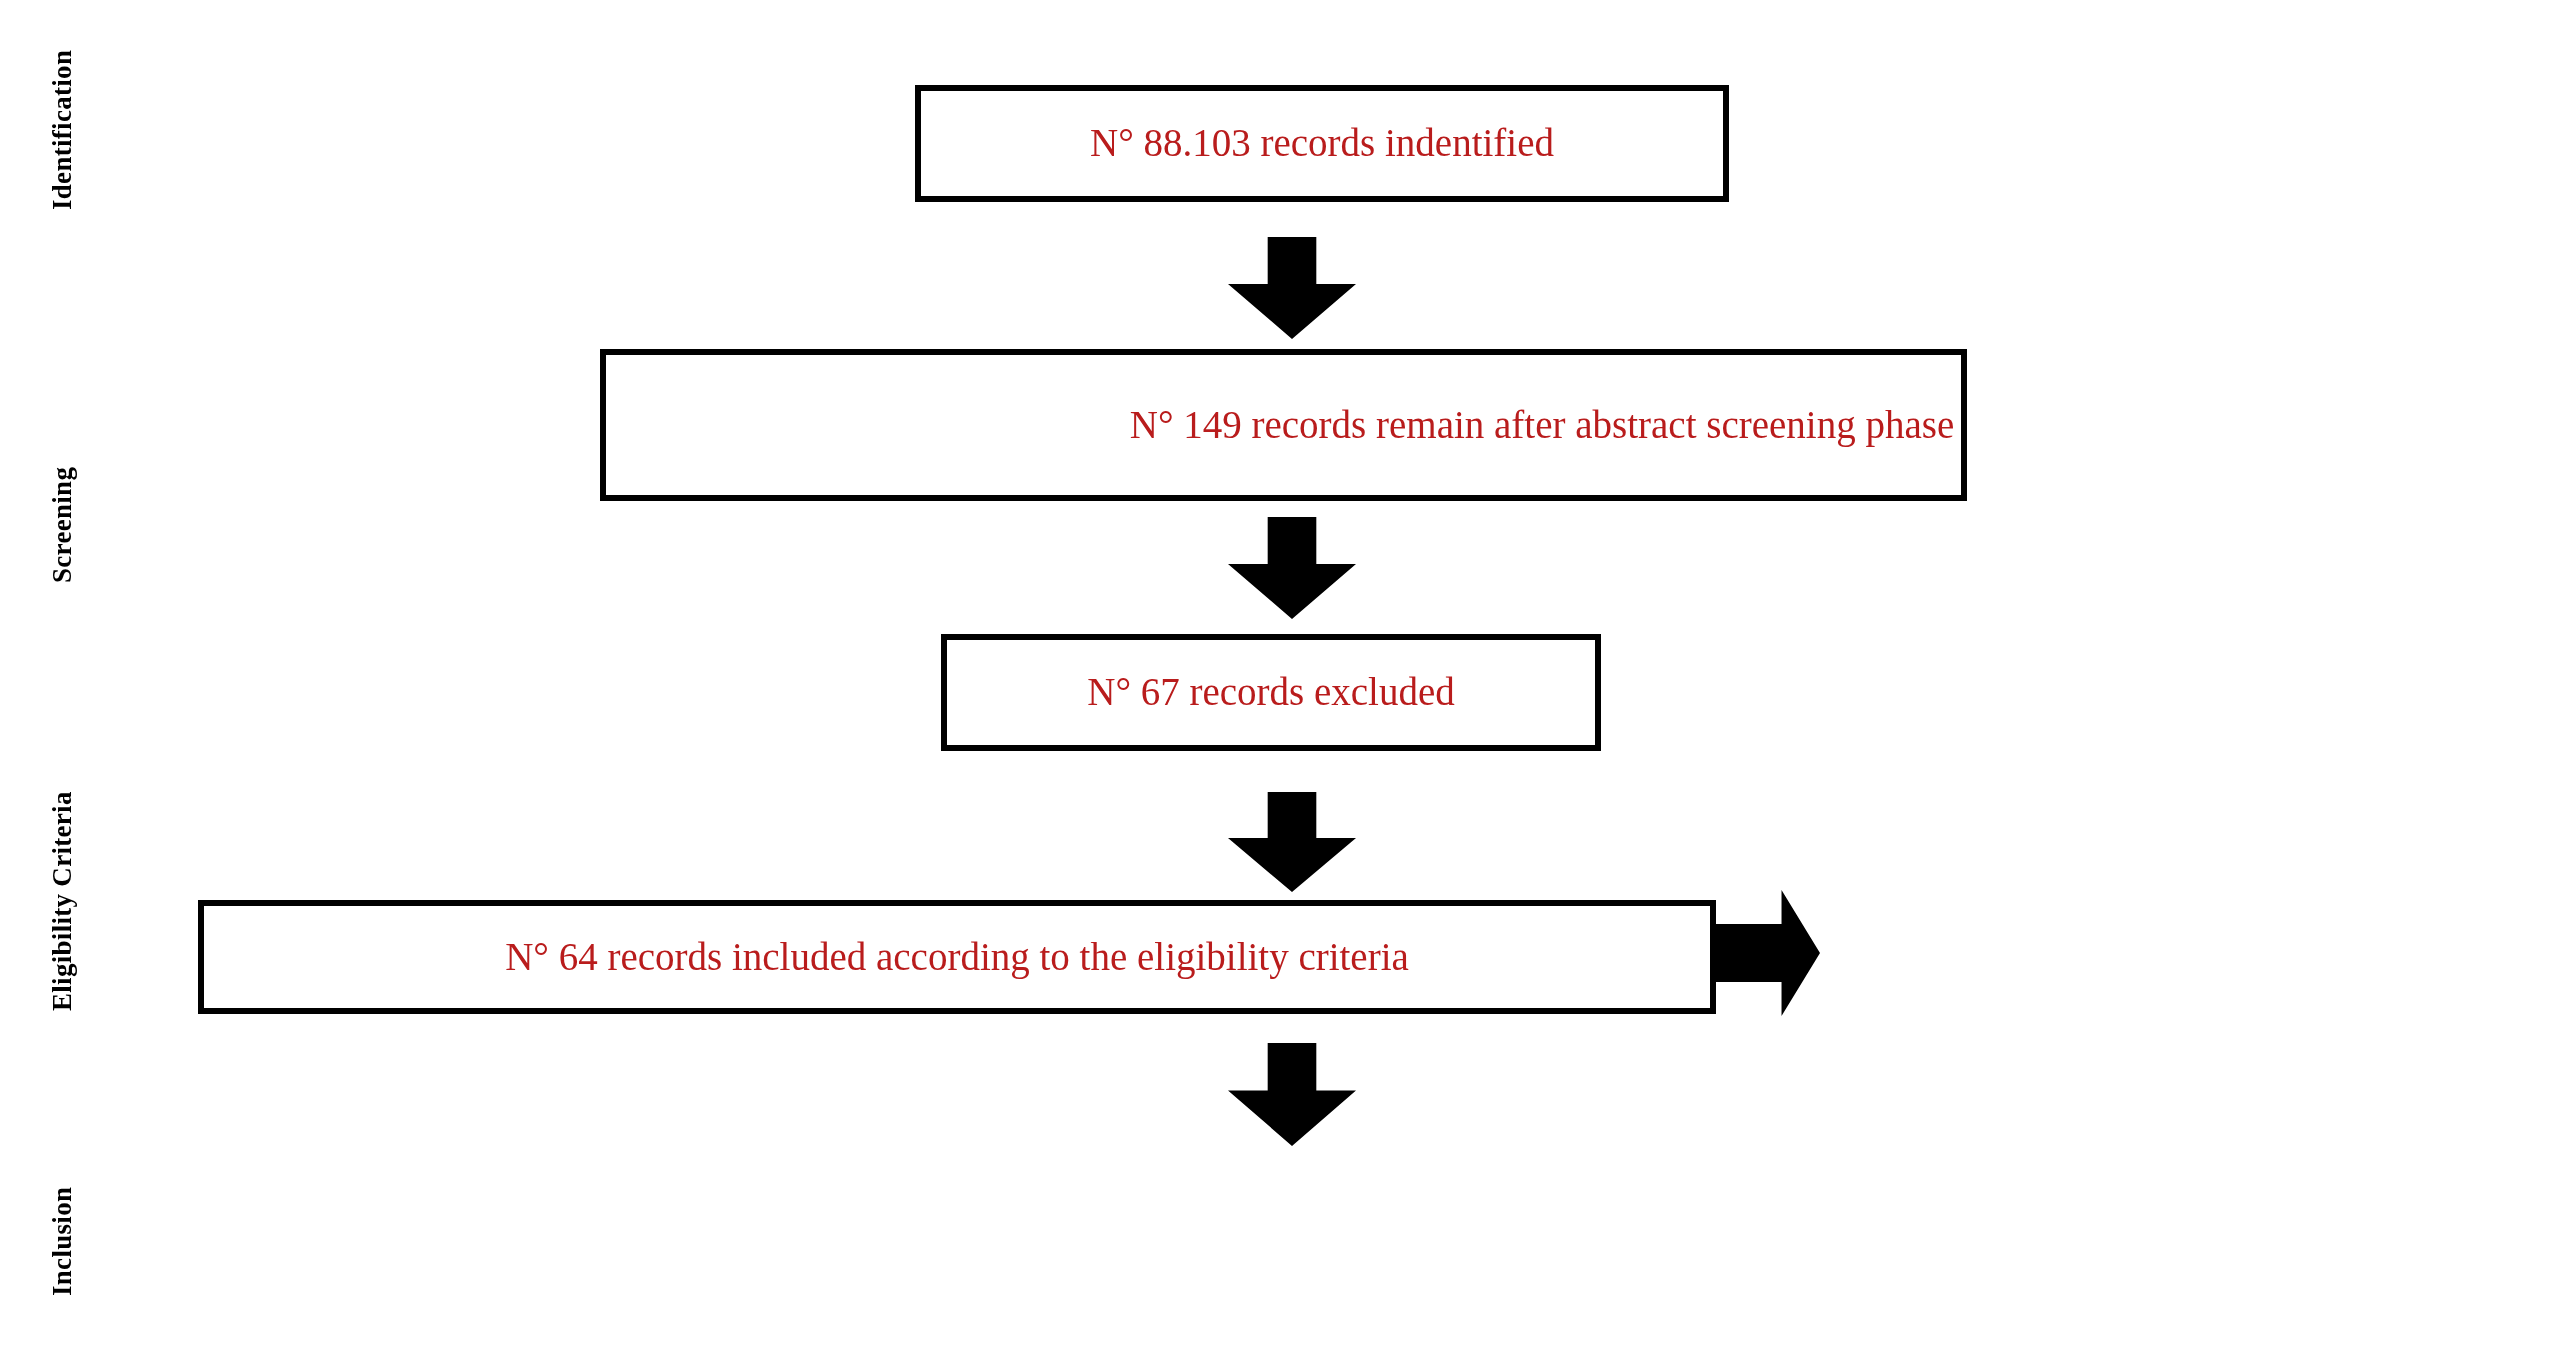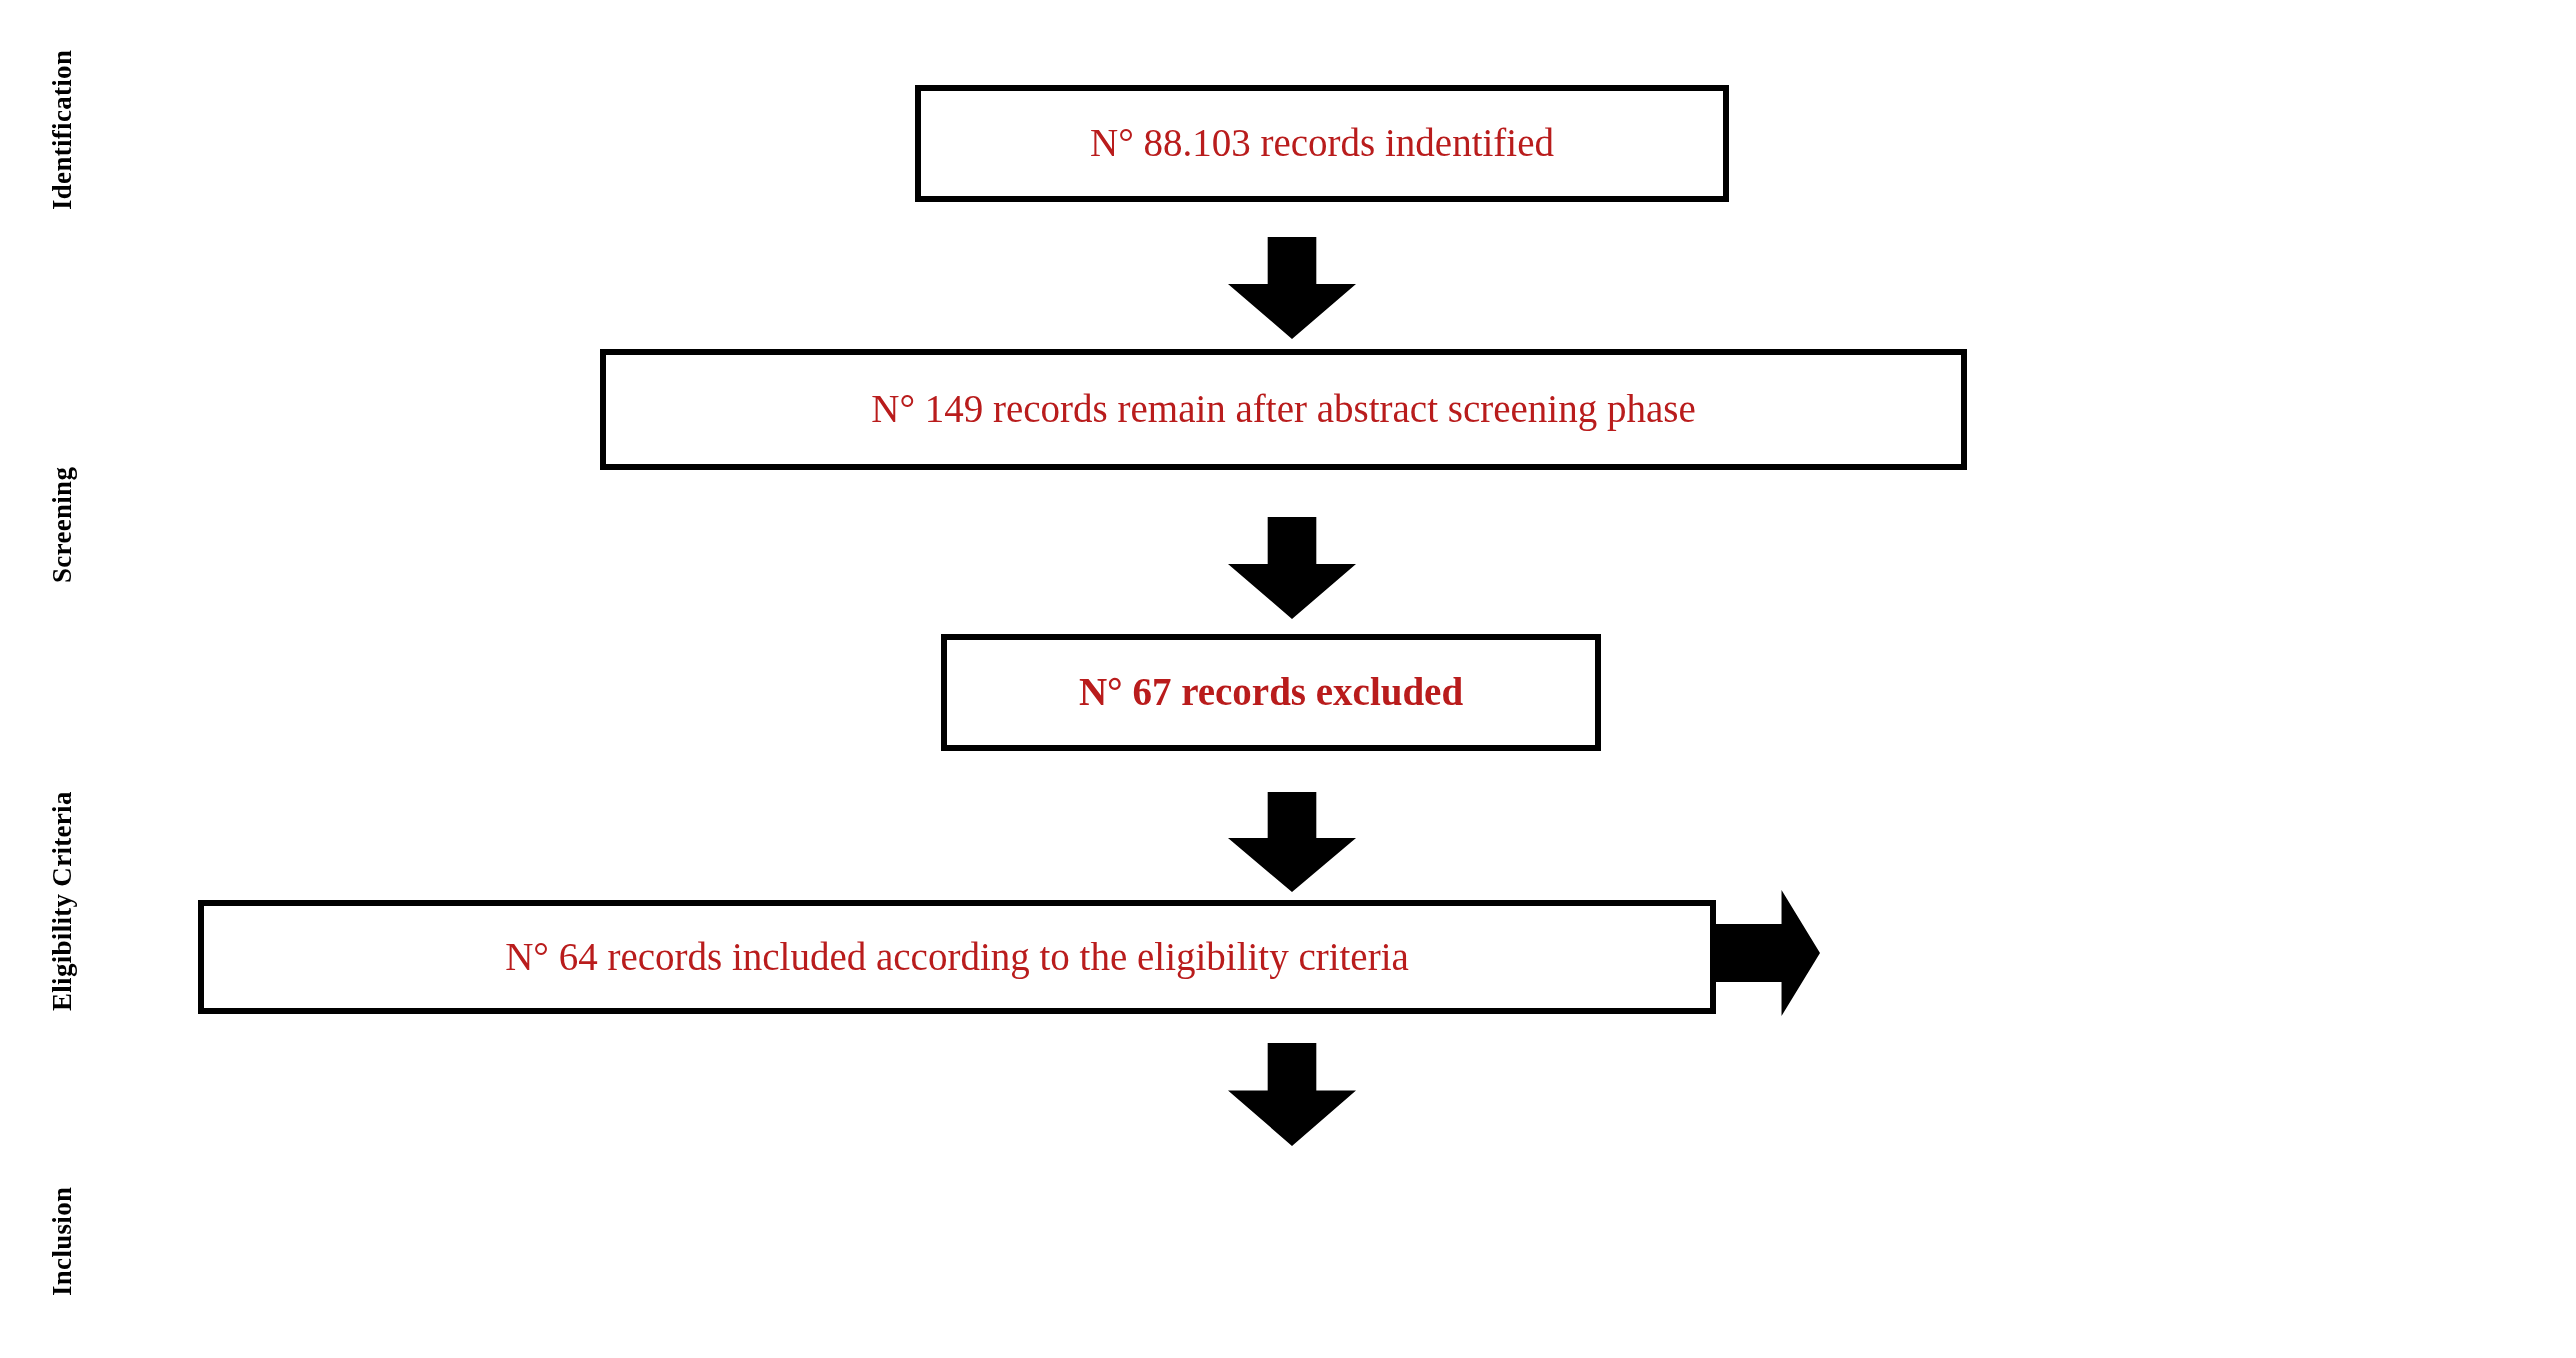--- a/index.html
+++ b/index.html
@@ -100,27 +100,27 @@
   <div class="stage-label" style="top:0px;">
     <span style="left:47px; top:1296px;">Inclusion</span>
   </div>
 
   <div class="flow-box" style="left:915px; top:85px; width:814px; height:117px;">
     <span class="box-text">N° 88.103 records indentified</span>
   </div>
 
   <div class="arrow arrow-down" style="left:1228px; top:237px; width:128px; height:102px;"></div>
 
-  <div class="flow-box" style="left:600px; top:349px; width:1367px; height:121px;">
+  <div class="flow-box" style="left:600px; top:349px; width:1367px; height:152px;justify-content:flex-end;">
     <span class="box-text">N° 149 records remain after abstract screening phase</span>
   </div>
 
   <div class="arrow arrow-down" style="left:1228px; top:517px; width:128px; height:102px;"></div>
 
-  <div class="flow-box" style="left:941px; top:634px; width:660px; height:117px;font-weight:bold;">
+  <div class="flow-box" style="left:941px; top:634px; width:660px; height:117px;">
     <span class="box-text">N° 67 records excluded</span>
   </div>
 
   <div class="arrow arrow-down" style="left:1228px; top:792px; width:128px; height:100px;"></div>
 
   <div class="flow-box" style="left:198px; top:900px; width:1518px; height:114px;">
     <span class="box-text">N° 64 records included according to the eligibility criteria</span>
   </div>
 
   <div class="arrow arrow-right" style="left:1716px; top:890px; width:104px; height:126px;"></div>

